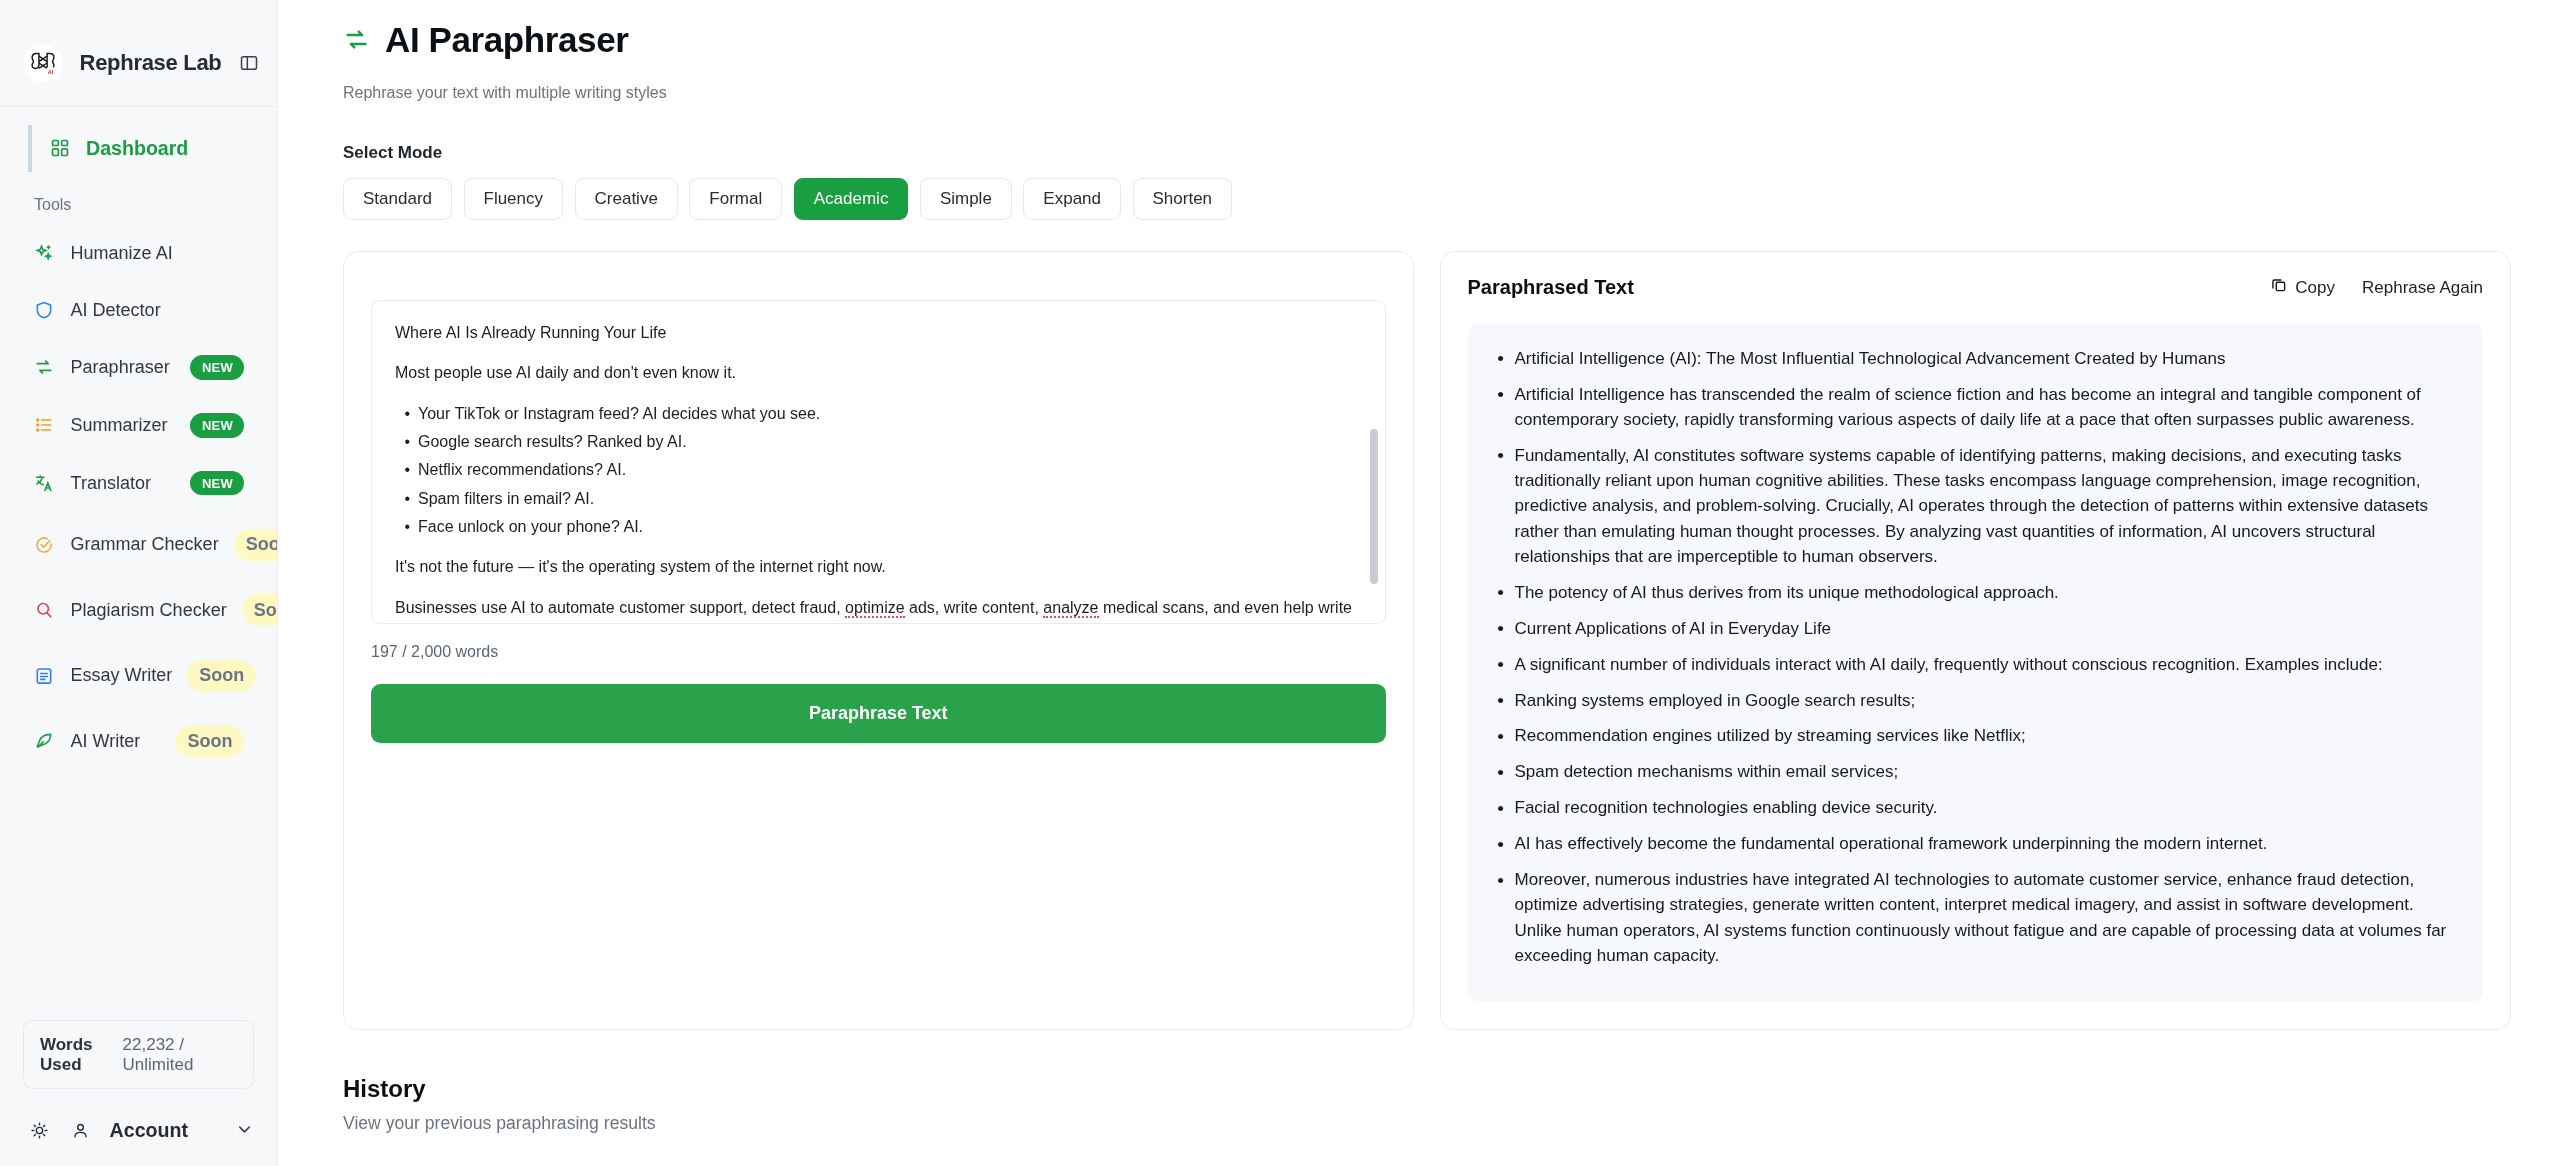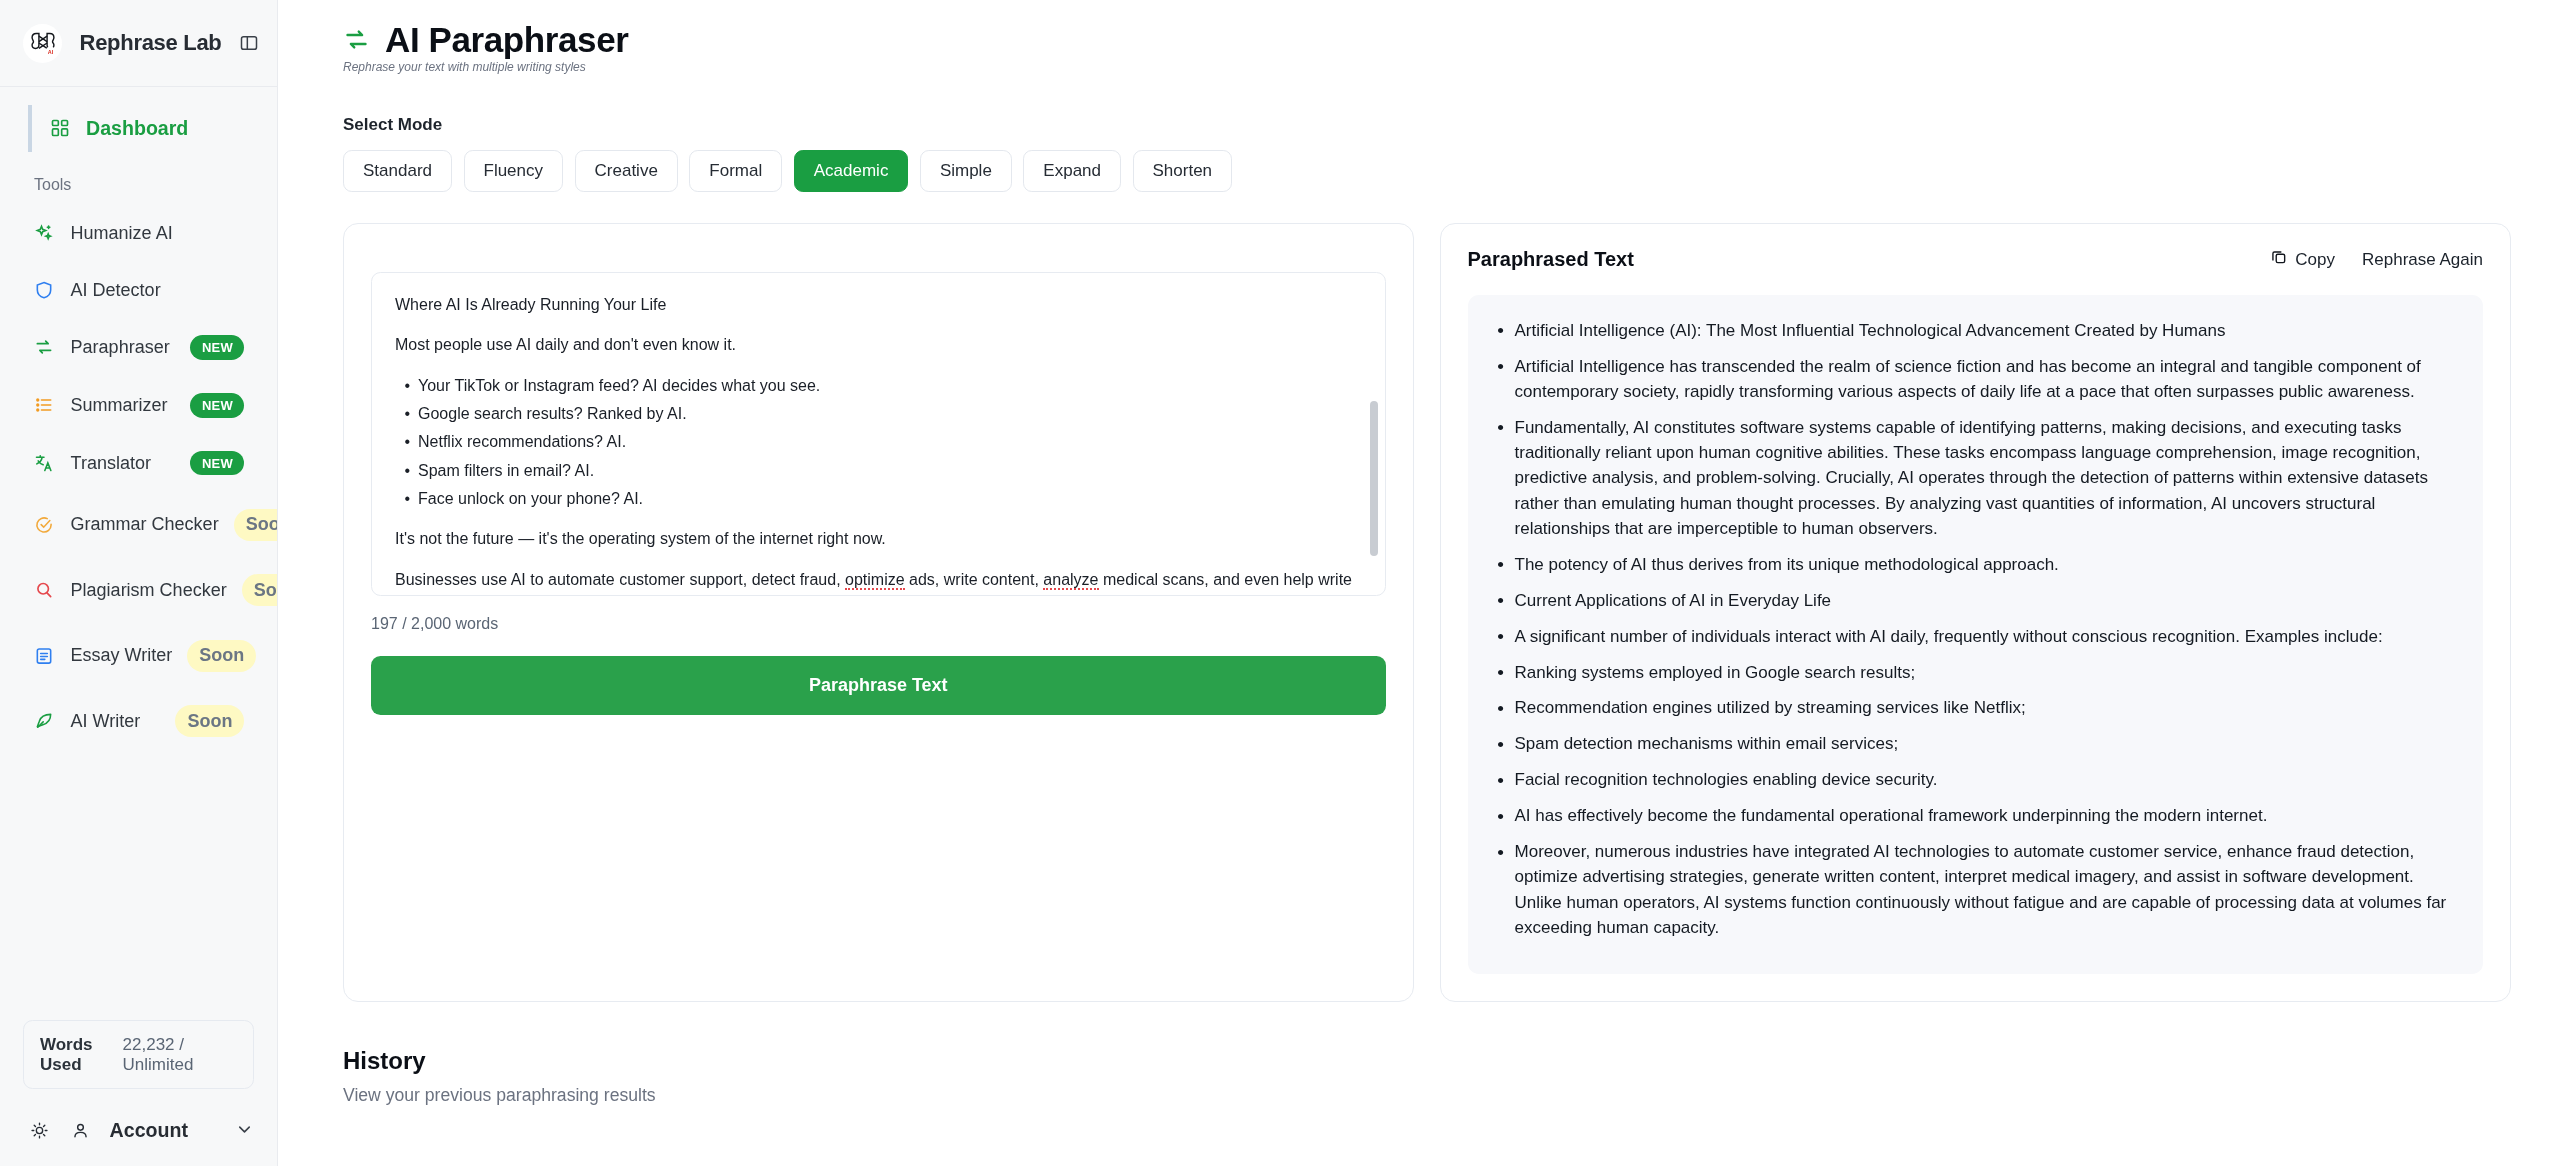--- a/index.html
+++ b/index.html
@@ -19,20 +19,21 @@
     border-right: 1.4px solid #e9ebef;
     display: flex; flex-direction: column;
     flex: 0 0 278px;
     position: relative;
   }
   .sb-brand {
     height: 87px;
     display: flex; align-items: center; gap: 17.6px;
     padding: 0 23px;
     border-bottom: 1.4px solid #e9ebef;
+    margin-top: 20px;
   }
   .brand-logo {
     width: 39px; height: 39px; border-radius: 50%;
     background: #ffffff;
     display: flex; align-items: center; justify-content: center;
     flex: 0 0 39px;
     position: relative;
   }
   .brand-name {
     font-size: 22px; font-weight: bold; color: #272c33;
@@ -108,21 +109,21 @@
   .acct-chev { margin-left: auto; }
 
   
   .main {
     flex: 1; height: 1166px; overflow: hidden;
     padding: 20px 65px 0 65px;
     position: relative;
   }
   .page-title-row { display: flex; align-items: center; gap: 15px; }
   .page-title { font-size: 35px; font-weight: bold; color: #0b0f16; letter-spacing: -0.4px; }
-  .page-sub { font-size: 12px; color: #6b7280; margin-top: 0; font-style: italic; }
+  .page-sub { font-size: 16px; color: #6b7280; margin-top: 24px; }
 
   .mode-label { font-size: 17px; font-weight: bold; color: #1e242c; margin-top: 41px; }
   .mode-row { display: flex; gap: 11.5px; margin-top: 15px; }
   .mode-btn {
     font-size: 17px; color: #262c34;
     background: #fff; border: 1.4px solid #e4e8ee;
     border-radius: 8.8px; padding: 10px 19px;
     cursor: pointer; white-space: nowrap;
   }
   .mode-btn.active { background: #1a9e42; border-color: #1a9e42; color: #fff; }

